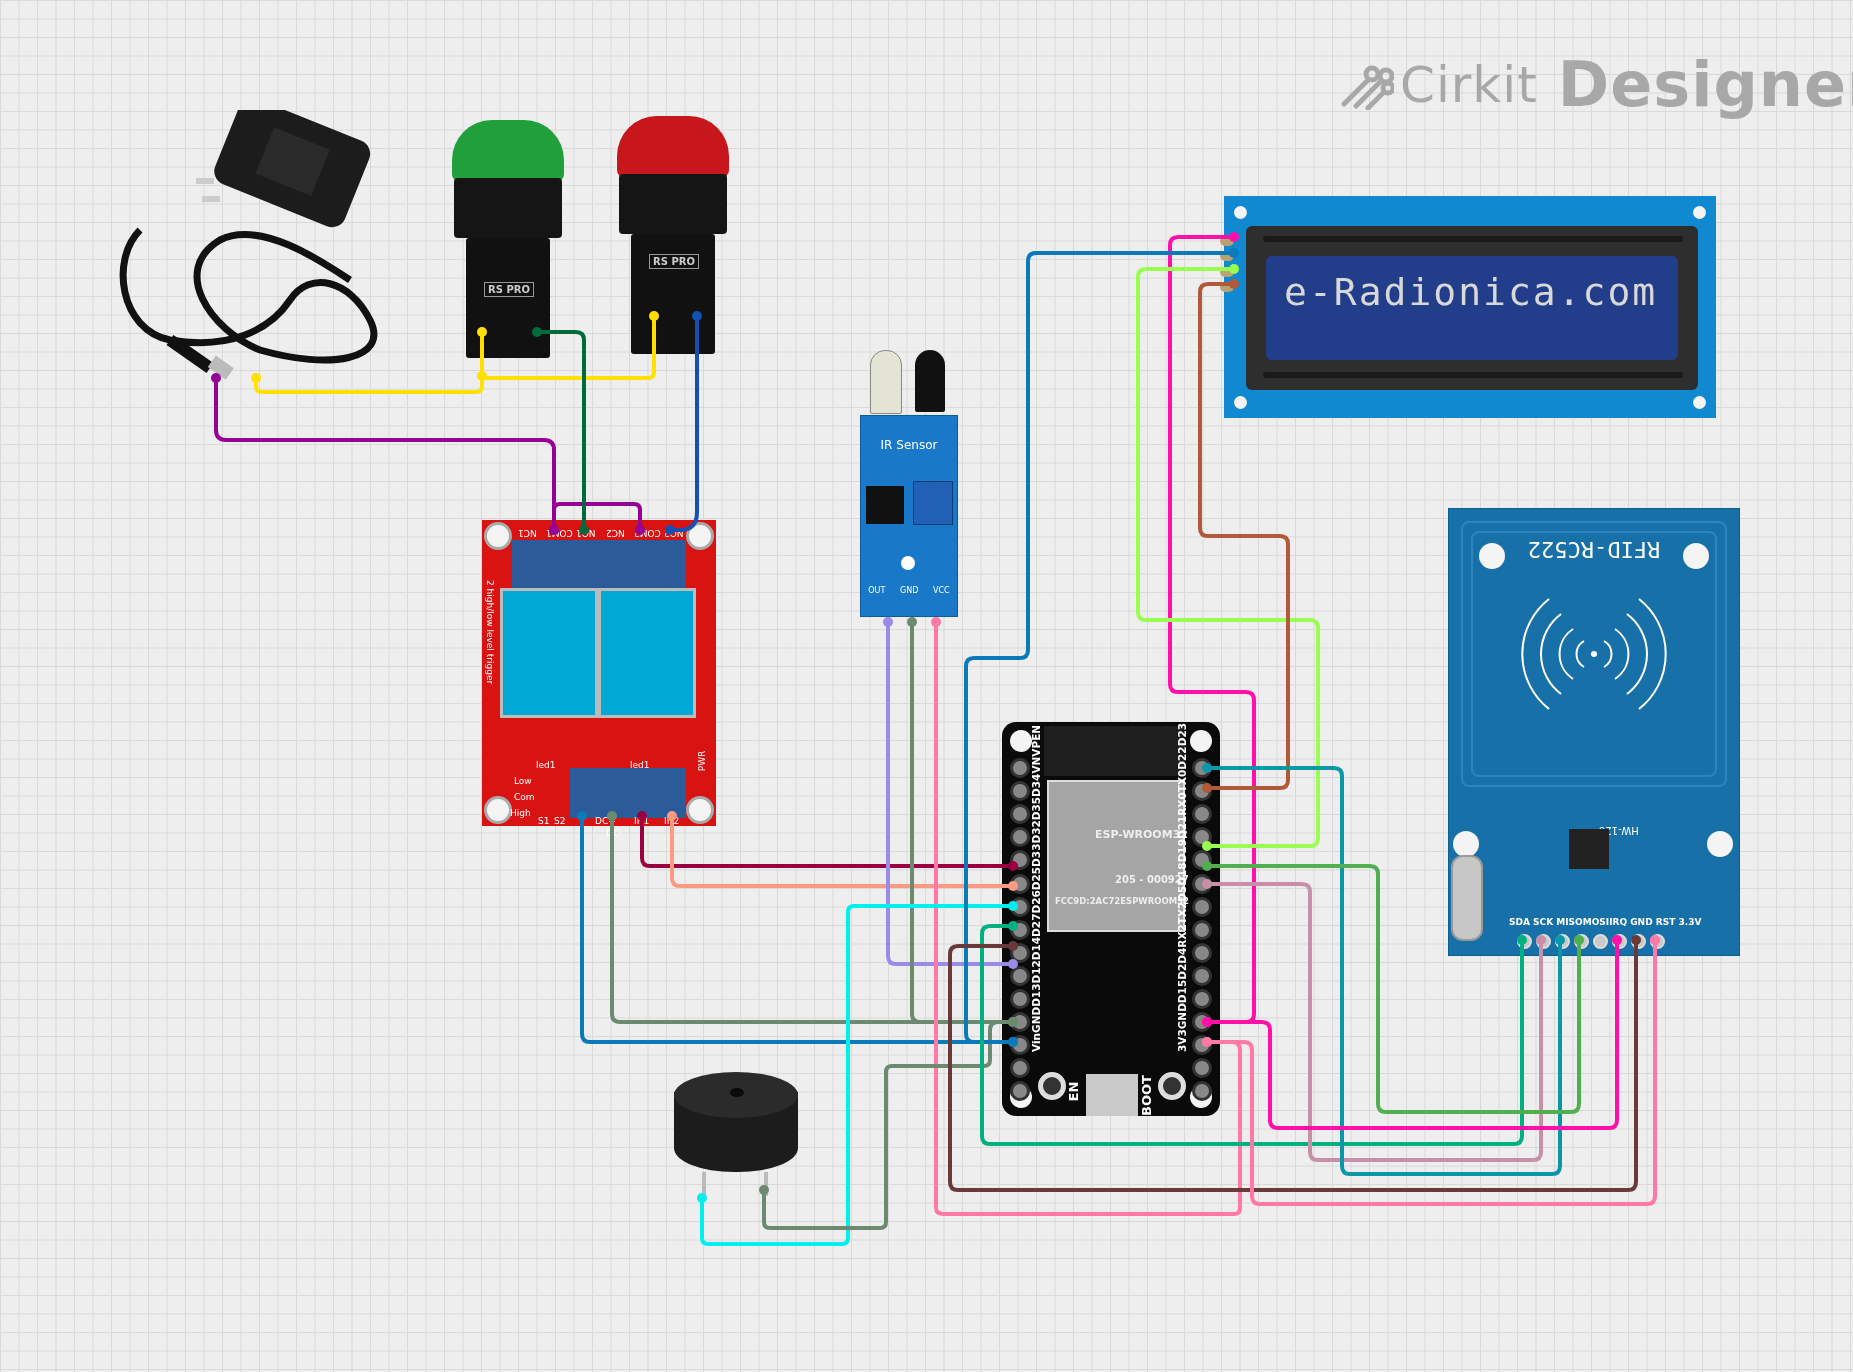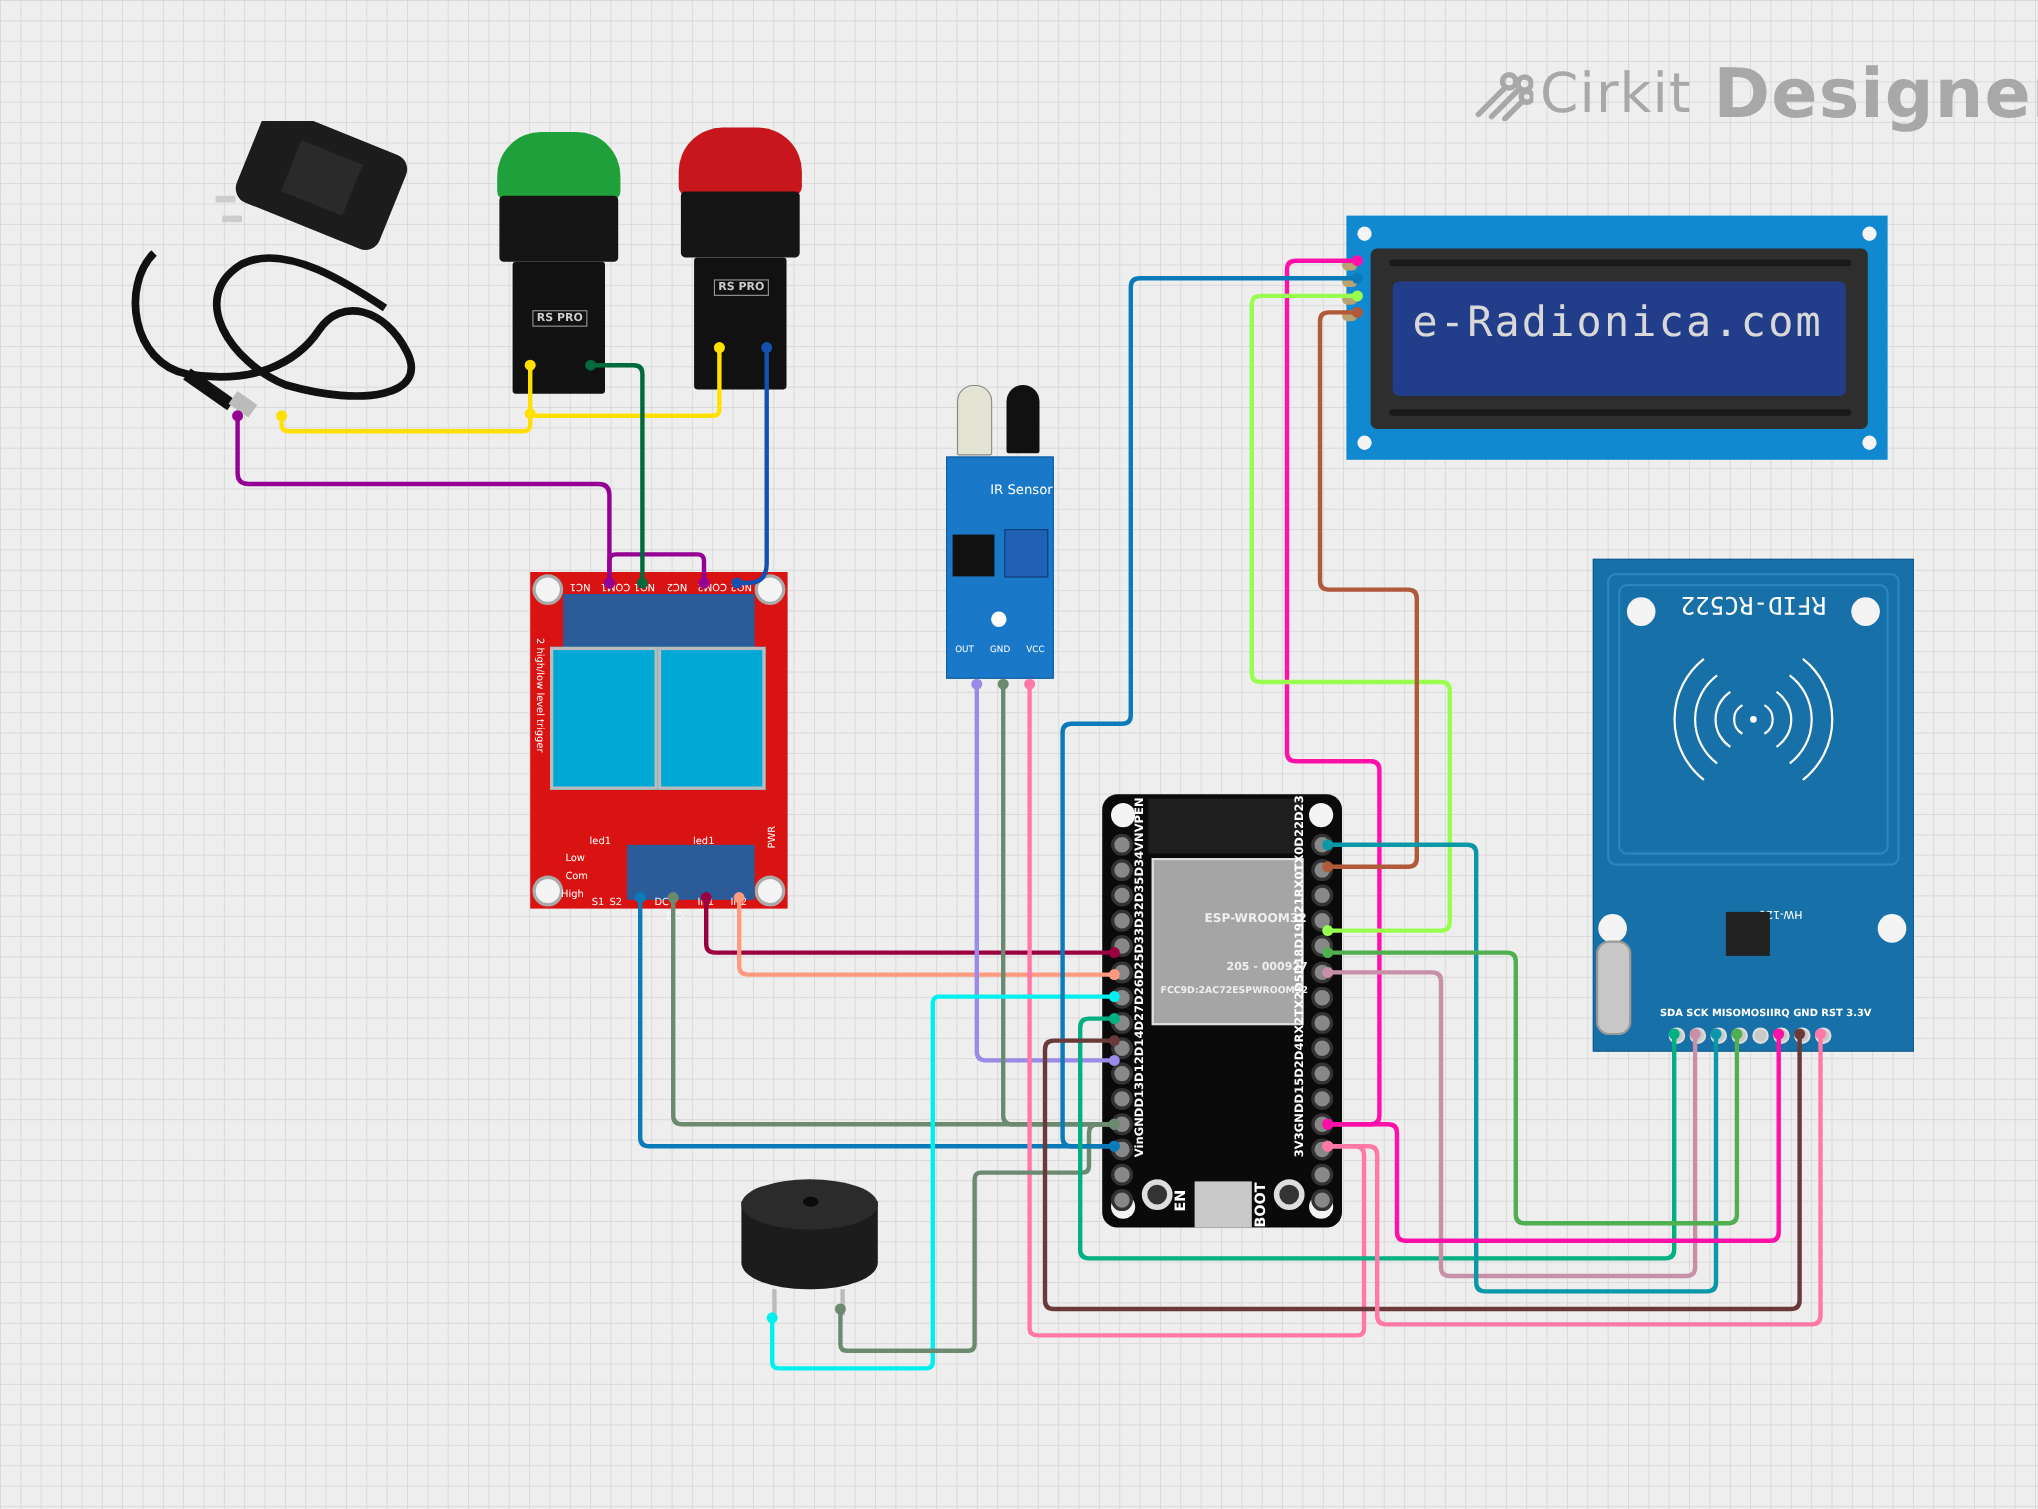--- a/index.html
+++ b/index.html
@@ -56,21 +56,21 @@
   
   .relay { left:482px; top:520px; width:234px; height:306px; background:#d91212; z-index:1; }
   .relay .hole { position:absolute; width:22px; height:22px; border-radius:50%; background:#f4f4f4; border:3px solid #aaa; }
   .relay .term { position:absolute; height:50px; background:#2c5b99; }
   .relay .coil { position:absolute; top:68px; width:92px; height:124px; background:#00a8d6; border:3px solid #bbb; }
   .relay .lbl { position:absolute; color:#fff; font-size:9px; white-space:nowrap; }
   .relay .side { position:absolute; left:3px; top:60px; color:#fff; font-size:9px; writing-mode:vertical-rl; }
 
   
   .ir { left:860px; top:415px; width:96px; height:200px; background:#1a78c8; border:1px solid #0d5a9c; z-index:1; }
-  .ir .title { position:absolute; left:0; width:100%; top:22px; text-align:right; color:#fff; font-size:12px; }
+  .ir .title { position:absolute; left:0; width:100%; top:22px; text-align:center; color:#fff; font-size:12px; }
   .ir .ic { position:absolute; left:5px; top:70px; width:38px; height:38px; background:#111; }
   .ir .pot { position:absolute; left:52px; top:65px; width:38px; height:42px; background:#2061b5; border:1px solid #0d3c75; }
   .ir .pins { position:absolute; left:0; width:100%; top:170px; display:flex; justify-content:space-around; color:#fff; font-size:8px; }
   .ir .led { position:absolute; width:14px; height:14px; border-radius:50%; background:#fff; left:40px; top:140px; }
   .led-clear { left:870px; top:350px; width:30px; height:62px; background:#e4e4d4; border-radius:15px 15px 2px 2px; border:1px solid #888; z-index:1; }
   .led-black { left:915px; top:350px; width:30px; height:62px; background:#111; border-radius:15px 15px 2px 2px; z-index:1; }
 
   
   .lamp { width:112px; z-index:1; }
   .lamp .cap { position:absolute; left:0; top:0; width:112px; height:62px; border-radius:40px 40px 8px 8px; }

